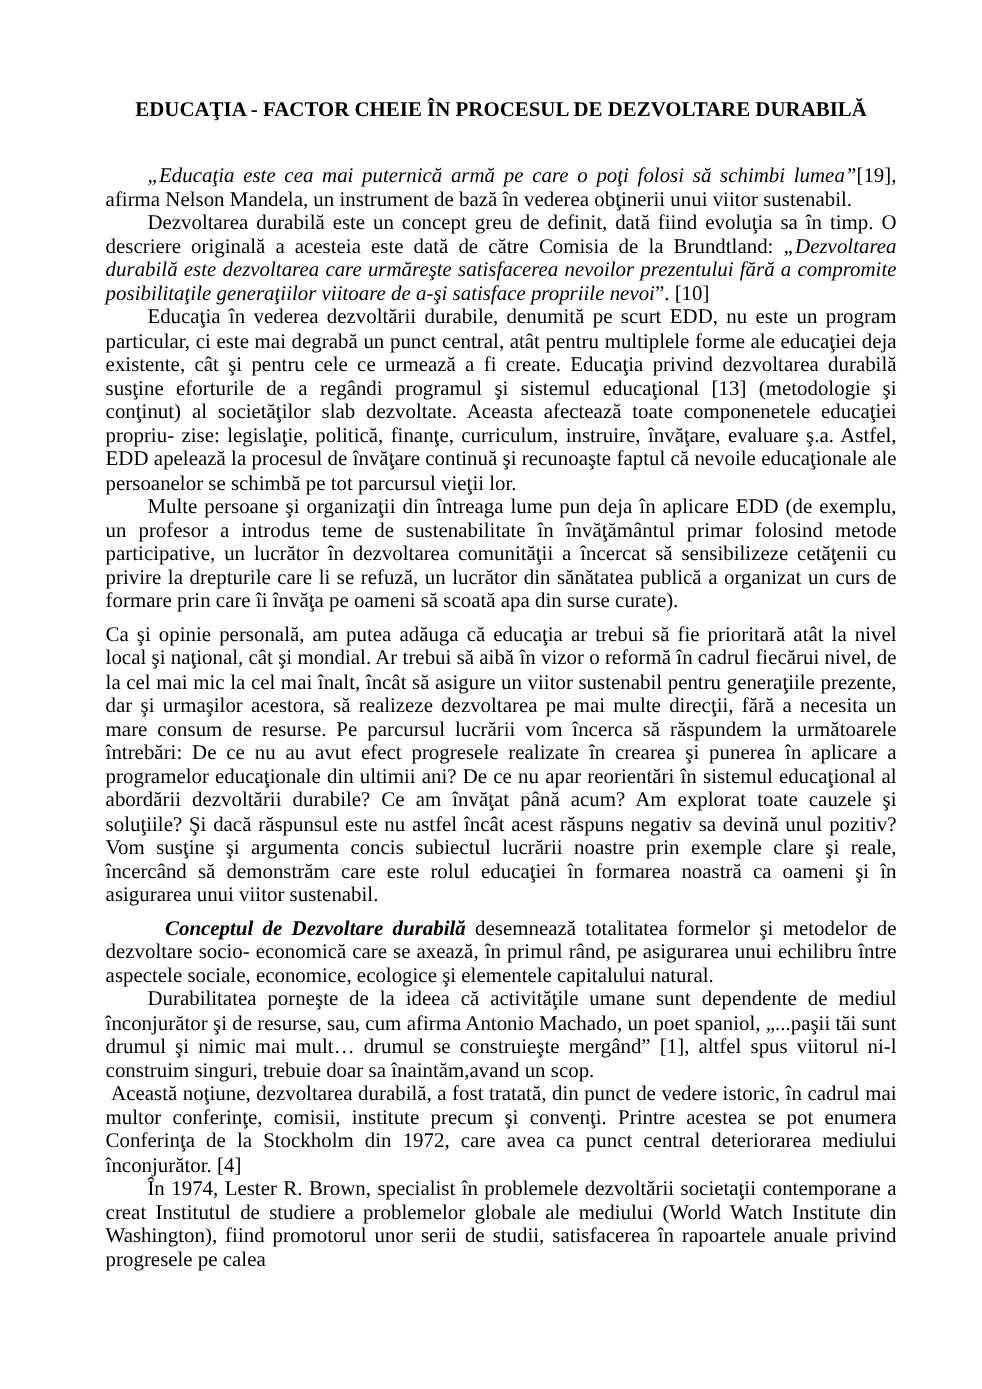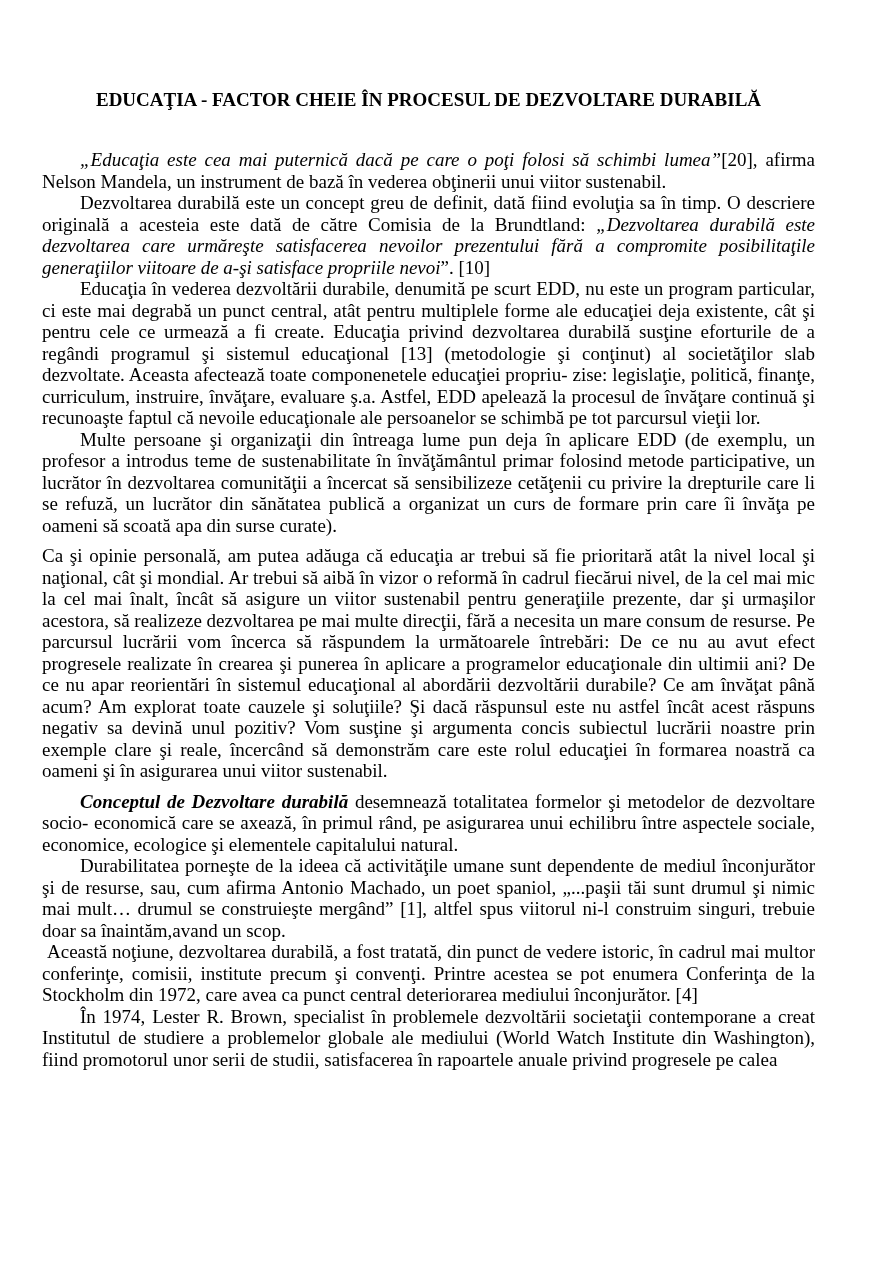--- a/index.html
+++ b/index.html
@@ -6,21 +6,21 @@
     margin: 0;
     padding: 0;
     background: #ffffff;
   }
   .page {
     position: relative;
     width: 893px;
     height: 1263px;
     box-sizing: border-box;
     background: #ffffff;
-    padding: 88px 78px 0 42px;
+    padding: 88px 78px 0 96px;
     font-family: "Liberation Serif", "DejaVu Serif", serif;
     font-size: 19px;
     line-height: 21.5px;
     color: #000000;
     overflow: hidden;
   }
   .doc-title {
     font-weight: bold;
     text-align: center;
     font-size: 19px;
@@ -37,31 +37,31 @@
   p.para {
     margin: 0;
     text-align: justify;
   }
   p.para.indent-normal { text-indent: 38px; }
   p.para.indent-none   { text-indent: 0; }
   p.para.indent-small  { text-indent: 5px; }
   p.para.gap-top       { margin-top: 9px; }
   .run-normal     { font-style: normal; font-weight: normal; }
   .run-italic     { font-style: italic; }
-  .run-bolditalic { font-style: italic; font-weight: bold; }
+  .run-bolditalic { font-style: italic; font-weight: bold; margin-left: 16px; }
 </style>
 </head>
 <body>
 
 <div class="page">
   <h1 class="doc-title">EDUCAŢIA - FACTOR CHEIE ÎN PROCESUL DE DEZVOLTARE DURABILĂ</h1>
 
 
   <div class="doc-body">
-      <p class="para indent-normal"><span class="run-italic">„Educaţia este cea mai puternică dacă pe care o poţi folosi să schimbi lumea”</span><span class="run-normal">[20], afirma Nelson Mandela, un instrument de bază în vederea obţinerii unui viitor sustenabil.</span></p>
+      <p class="para indent-normal"><span class="run-italic">„Educaţia este cea mai puternică armă pe care o poţi folosi să schimbi lumea”</span><span class="run-normal">[19], afirma Nelson Mandela, un instrument de bază în vederea obţinerii unui viitor sustenabil.</span></p>
       <p class="para indent-normal"><span class="run-normal">Dezvoltarea durabilă este un concept greu de definit, dată fiind evoluţia sa în timp. O descriere originală a acesteia este dată de către Comisia de la Brundtland: </span><span class="run-italic">„Dezvoltarea durabilă este dezvoltarea care urmăreşte satisfacerea nevoilor prezentului fără a compromite posibilitaţile generaţiilor viitoare de a-şi satisface propriile nevoi</span><span class="run-normal">”. [10]</span></p>
       <p class="para indent-normal"><span class="run-normal">Educaţia în vederea dezvoltării durabile, denumită pe scurt EDD, nu este un program particular, ci este mai degrabă un punct central, atât pentru multiplele forme ale educaţiei deja existente, cât şi pentru cele ce urmează a fi create. Educaţia privind dezvoltarea durabilă susţine eforturile de a regândi programul şi sistemul educaţional [13] (metodologie şi conţinut) al societăţilor slab dezvoltate. Aceasta afectează toate componenetele educaţiei propriu- zise: legislaţie, politică, finanţe, curriculum, instruire, învăţare, evaluare ş.a. Astfel, EDD apelează la procesul de învăţare continuă şi recunoaşte faptul că nevoile educaţionale ale persoanelor se schimbă pe tot parcursul vieţii lor.</span></p>
       <p class="para indent-normal"><span class="run-normal">Multe persoane şi organizaţii din întreaga lume pun deja în aplicare EDD (de exemplu, un profesor a introdus teme de sustenabilitate în învăţământul primar folosind metode participative, un lucrător în dezvoltarea comunităţii a încercat să sensibilizeze cetăţenii cu privire la drepturile care li se refuză, un lucrător din sănătatea publică a organizat un curs de formare prin care îi învăţa pe oameni să scoată apa din surse curate).</span></p>
       <p class="para indent-none gap-top"><span class="run-normal">Ca şi opinie personală, am putea adăuga că educaţia ar trebui să fie prioritară atât la nivel local şi naţional, cât şi mondial. Ar trebui să aibă în vizor o reformă în cadrul fiecărui nivel, de la cel mai mic la cel mai înalt, încât să asigure un viitor sustenabil pentru generaţiile prezente, dar şi urmaşilor acestora, să realizeze dezvoltarea pe mai multe direcţii, fără a necesita un mare consum de resurse. Pe parcursul lucrării vom încerca să răspundem la următoarele întrebări: De ce nu au avut efect progresele realizate în crearea şi punerea în aplicare a programelor educaţionale din ultimii ani? De ce nu apar reorientări în sistemul educaţional al abordării dezvoltării durabile? Ce am învăţat până acum? Am explorat toate cauzele şi soluţiile? Şi dacă răspunsul este nu astfel încât acest răspuns negativ sa devină unul pozitiv? Vom susţine şi argumenta concis subiectul lucrării noastre prin exemple clare şi reale, încercând să demonstrăm care este rolul educaţiei în formarea noastră ca oameni şi în asigurarea unui viitor sustenabil.</span></p>
       <p class="para indent-normal gap-top"><span class="run-bolditalic">Conceptul de Dezvoltare durabilă </span><span class="run-normal">desemnează totalitatea formelor şi metodelor de dezvoltare socio- economică care se axează, în primul rând, pe asigurarea unui echilibru între aspectele sociale, economice, ecologice şi elementele capitalului natural.</span></p>
       <p class="para indent-normal"><span class="run-normal">Durabilitatea porneşte de la ideea că activităţile umane sunt dependente de mediul înconjurător şi de resurse, sau, cum afirma Antonio Machado, un poet spaniol, „...paşii tăi sunt drumul şi nimic mai mult… drumul se construieşte mergând” [1], altfel spus viitorul ni-l construim singuri, trebuie doar sa înaintăm,avand un scop.</span></p>
       <p class="para indent-small"><span class="run-normal">Această noţiune, dezvoltarea durabilă, a fost tratată, din punct de vedere istoric, în cadrul mai multor conferinţe, comisii, institute precum şi convenţi. Printre acestea se pot enumera Conferinţa de la Stockholm din 1972, care avea ca punct central deteriorarea mediului înconjurător. [4]</span></p>
       <p class="para indent-normal"><span class="run-normal">În 1974, Lester R. Brown, specialist în problemele dezvoltării societaţii contemporane a creat Institutul de studiere a problemelor globale ale mediului (World Watch Institute din Washington), fiind promotorul unor serii de studii, satisfacerea în rapoartele anuale privind progresele pe calea</span></p>
     </div>
 </div>

